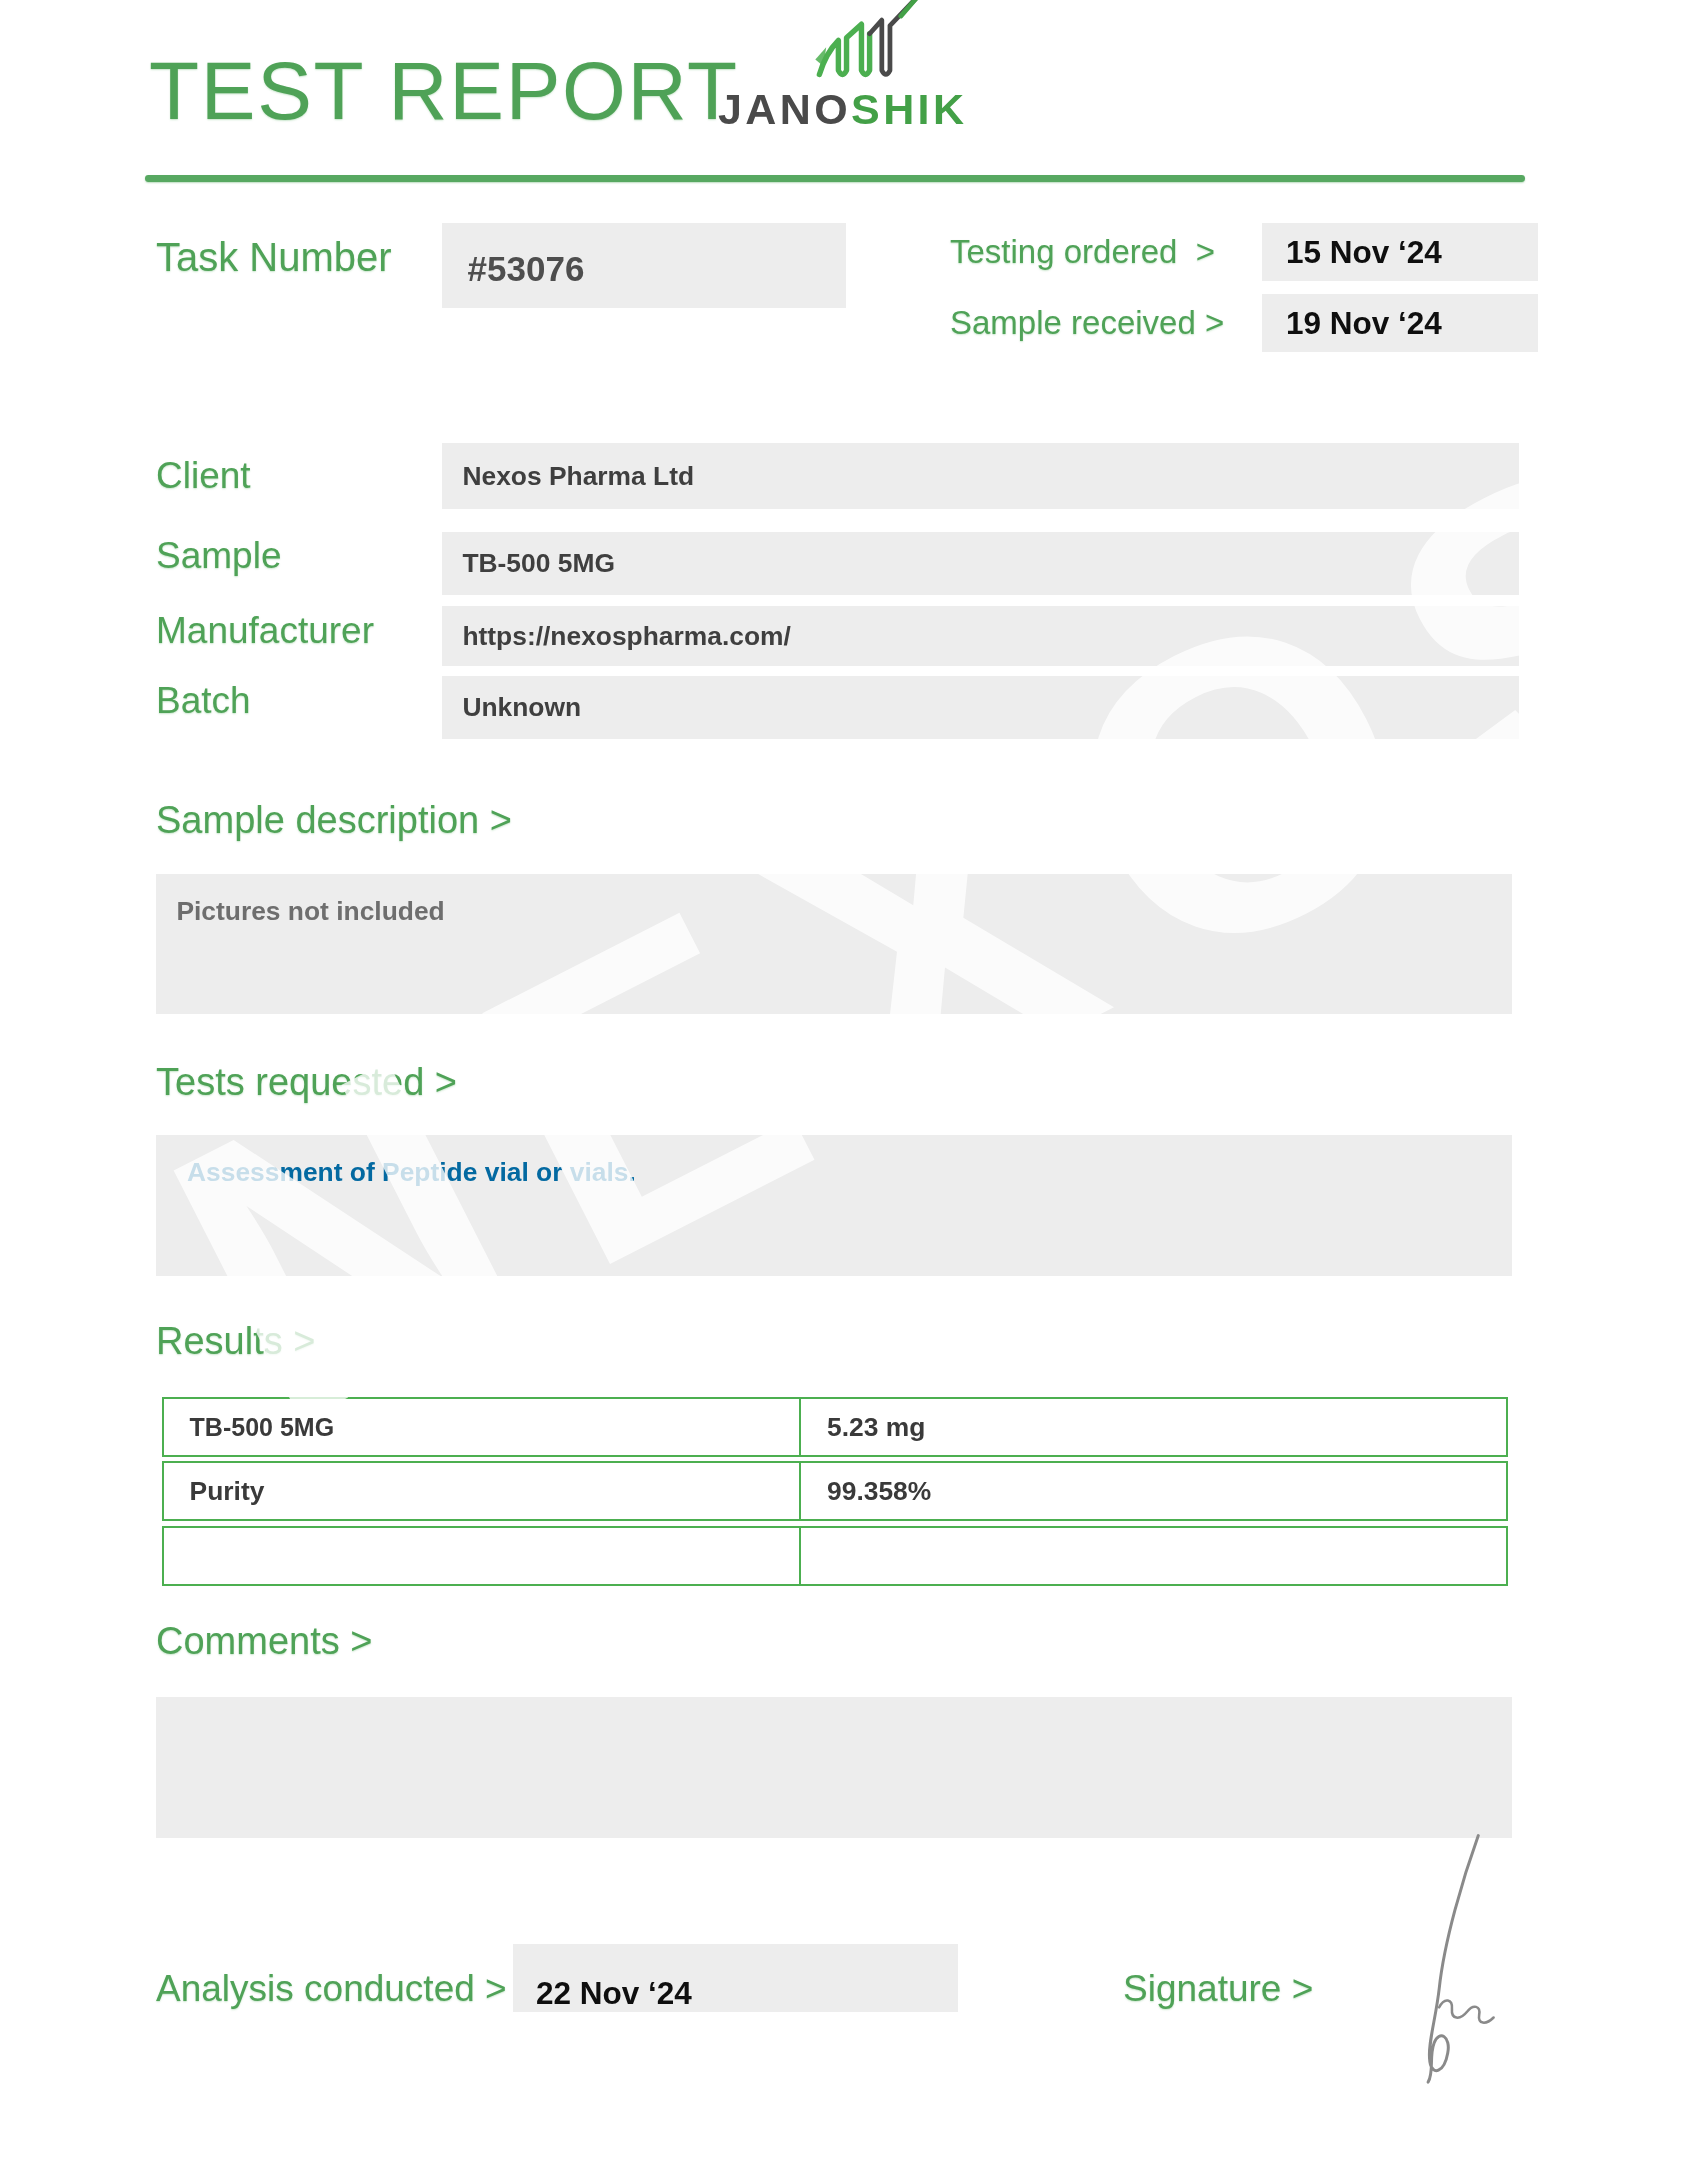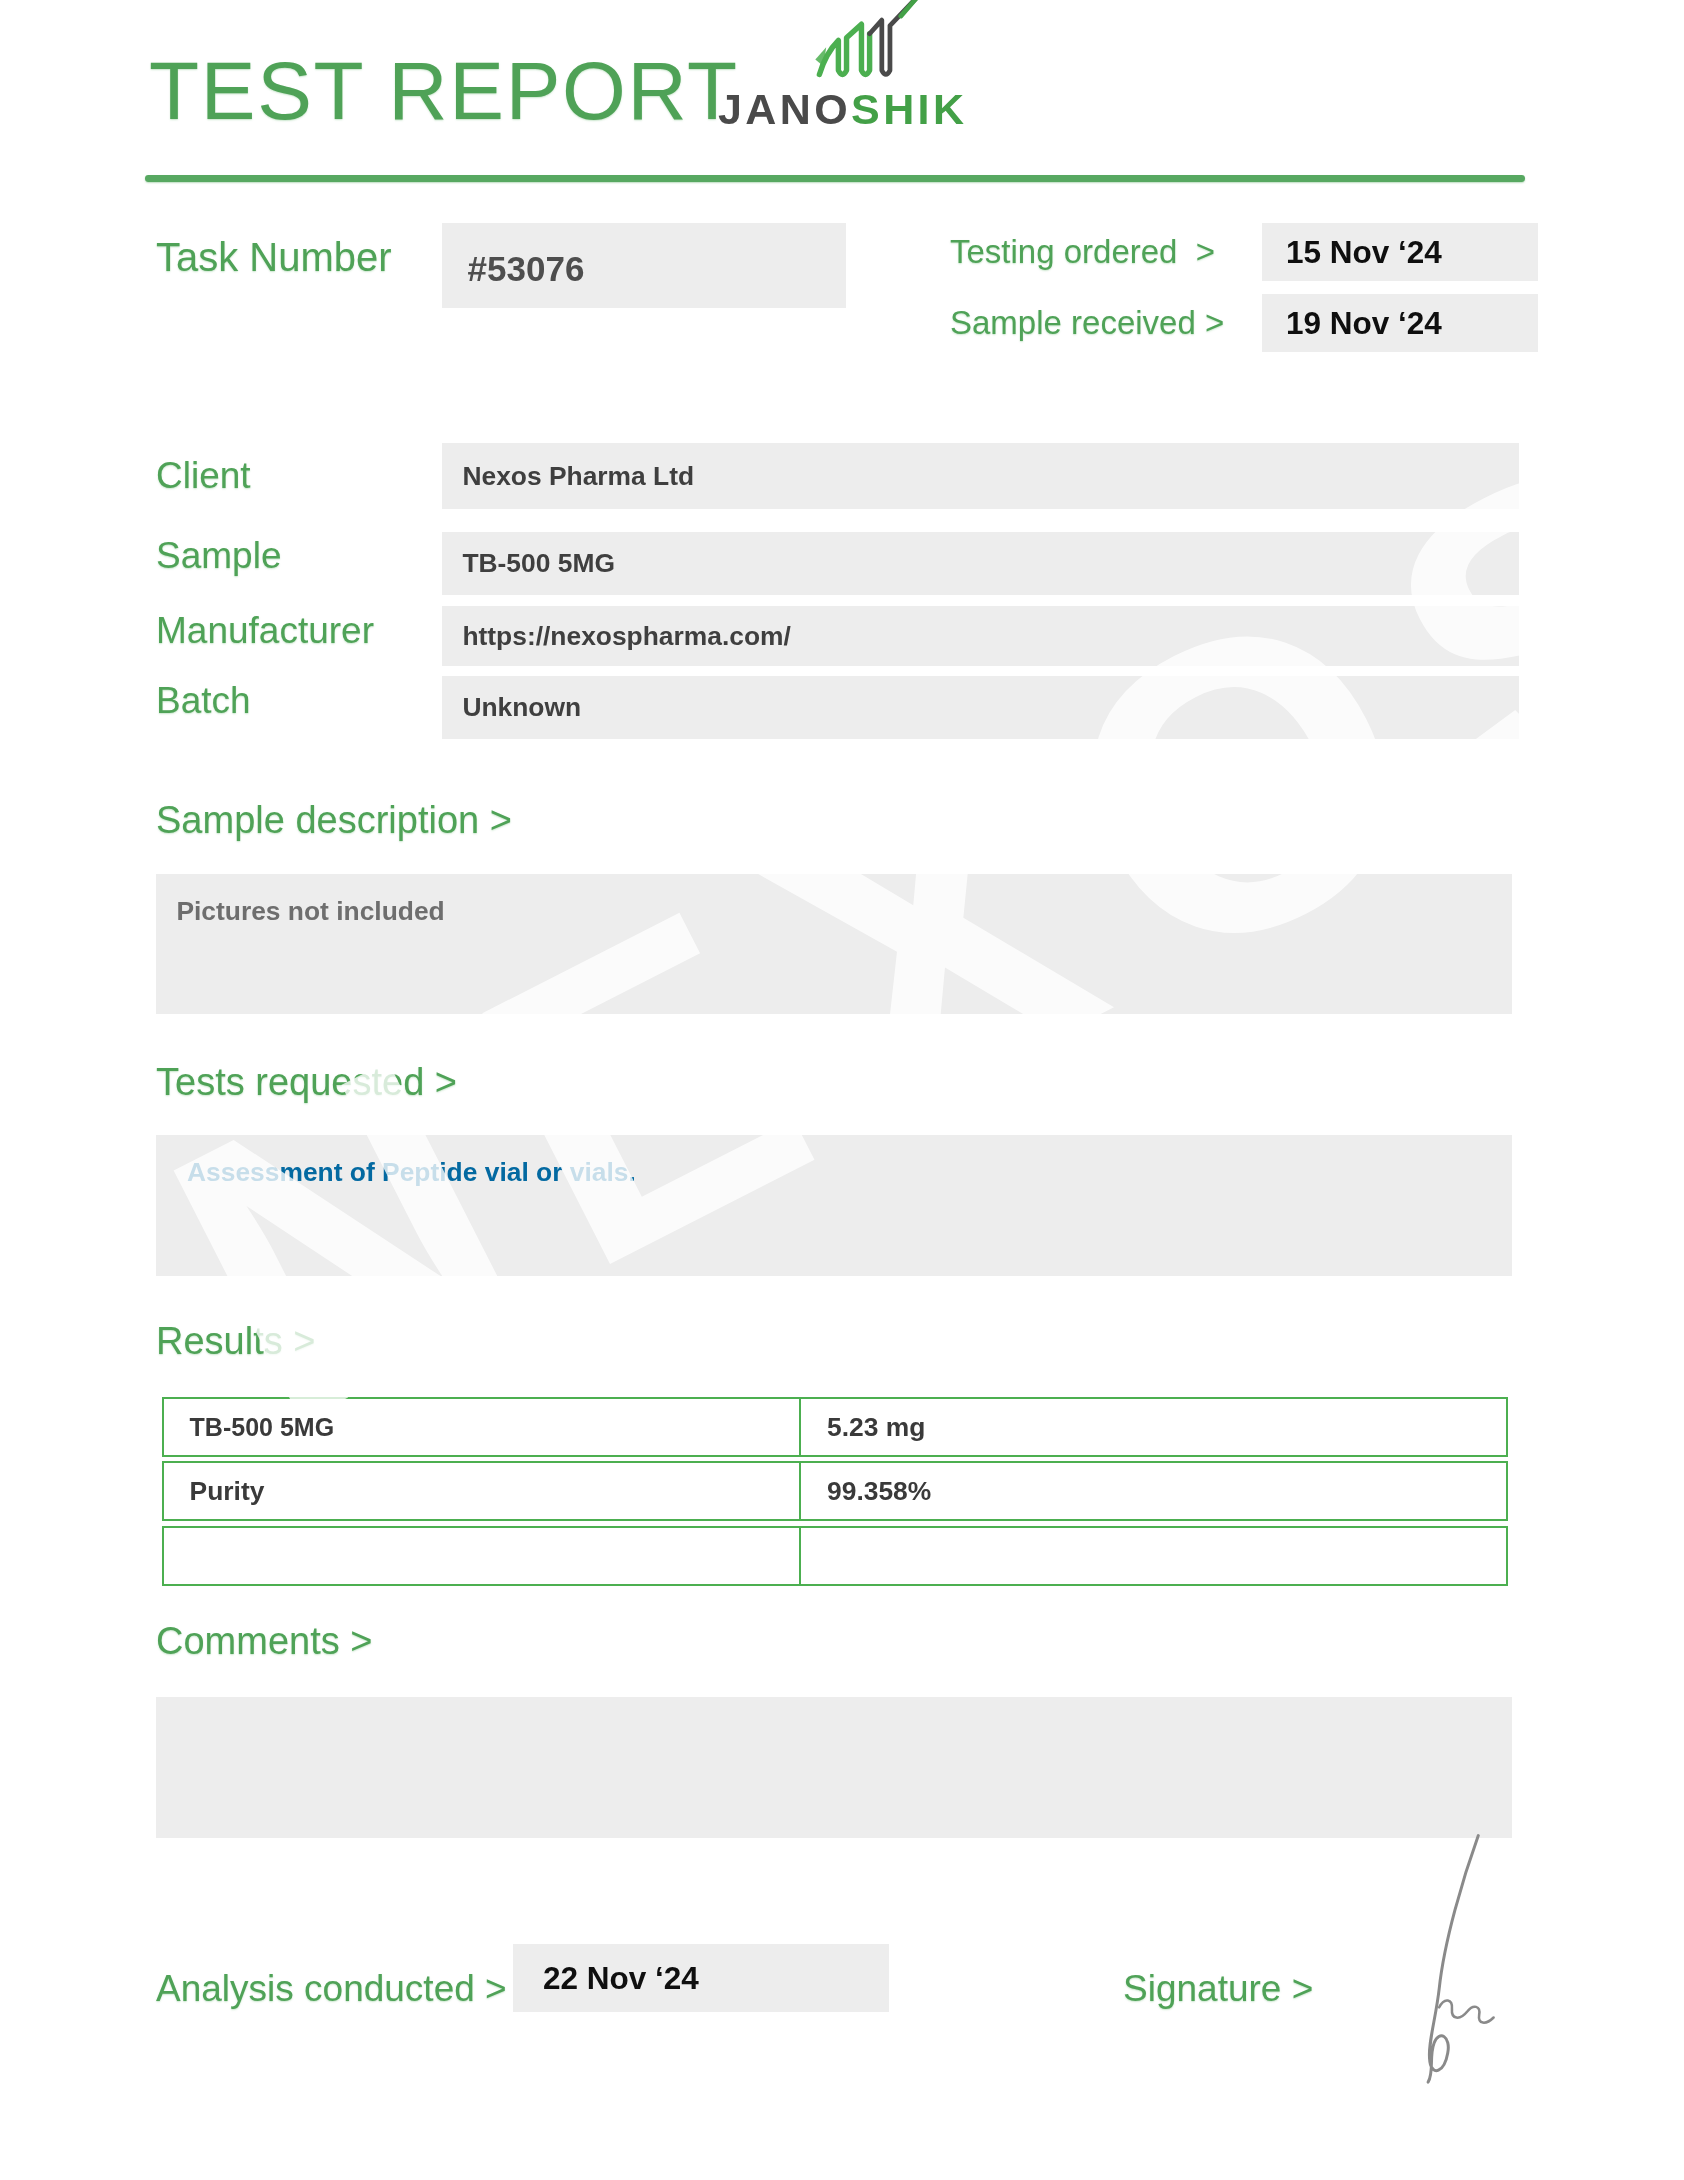--- a/index.html
+++ b/index.html
@@ -40,21 +40,21 @@
   .bigbox{left:156px;width:1356px;}
   .bigbox .inner{position:absolute;left:20.4px;top:22px;font-size:26.4px;font-weight:700;color:var(--muted_text,#6e6e6e);}
   
   .results{position:absolute;left:162px;top:1397px;width:1346px;display:flex;flex-direction:column;gap:4.3px;}
   .rrow{display:flex;border:2.6px solid var(--table_border,#4CAF50);height:56px;background:transparent;}
   .rcell1{width:47.5%;border-right:2.6px solid var(--table_border,#4CAF50);display:flex;align-items:center;padding-left:25.6px;box-sizing:border-box;}
   .rcell2{flex:1;display:flex;align-items:center;padding-left:25.6px;box-sizing:border-box;}
   .rname{font-size:25px;font-weight:700;color:#3a3a3a;}
   .rval{font-size:26.4px;font-weight:700;color:#3a3a3a;}
   
-  .analysis-box{left:513px;top:1944px;width:376px;height:68px;display:flex;align-items:center;padding-left:30px;box-sizing:border-box;}
+  .analysis-box{left:513px;top:1944px;width:445px;height:68px;display:flex;align-items:flex-end;padding-left:23px;box-sizing:border-box;}
   .sig-svg{position:absolute;left:1344px;top:1830px;width:170px;height:256px;}
   
   .wm{
     position:absolute;left:213px;top:1073px;
     font-size:409px;font-weight:700;letter-spacing:51px;
     color:var(--watermark,rgba(255,255,255,0.78));
     transform:rotate(-27deg);transform-origin:0 50%;
     pointer-events:none;z-index:3;white-space:nowrap;
   }
 </style>

